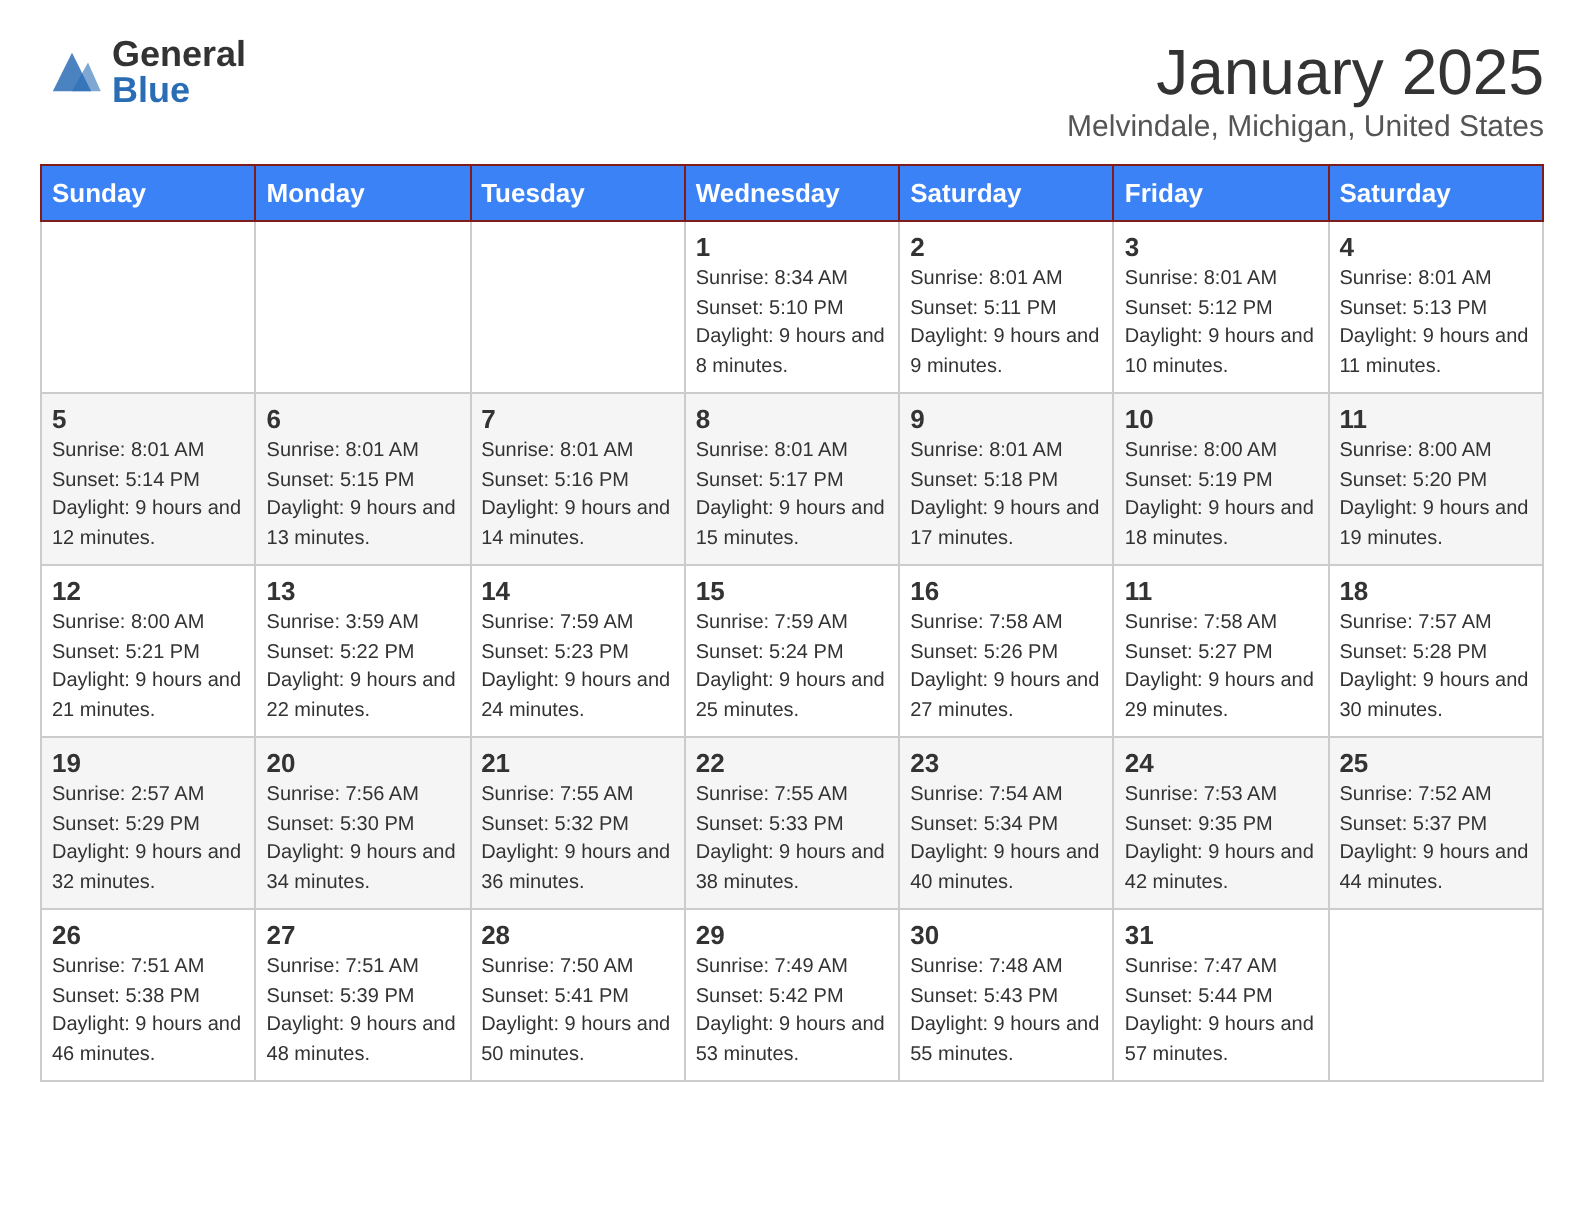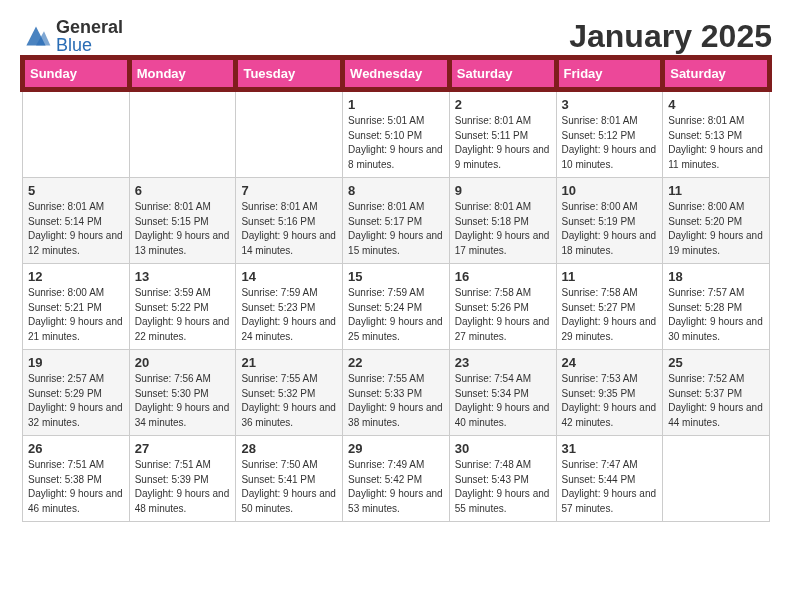--- a/index.html
+++ b/index.html
@@ -10,70 +10,71 @@
       min-height: 612px;
     }
     .page {
       width: 792px;
       padding: 18px 20px 18px 20px;
     }
     .header {
       display: flex;
       align-items: flex-start;
       justify-content: space-between;
+      margin-bottom: 10px;
     }
     .logo {
       display: flex;
       align-items: center;
     }
     .logo-text {
       display: flex;
       flex-direction: column;
       line-height: 1;
     }
     .logo-general {
       font-size: 18px;
       font-weight: bold;
       color: #333;
     }
     .logo-blue {
       font-size: 18px;
-      font-weight: normal;
+      font-weight: bold;
       color: #2a6db5;
     }
     .logo-icon {
       width: 32px;
       height: 32px;
       margin-right: 4px;
     }
     .title-block {
       text-align: right;
     }
     .month-title {
       font-size: 32px;
-      font-weight: bold;
+      font-weight: normal;
       color: #333;
     }
     .location-title {
       font-size: 15px;
       color: #555;
     }
     .calendar {
       width: 100%;
       border-collapse: collapse;
       border: 1px solid #ccc;
     }
     .calendar th {
-      background-color: #ec4899;
+      background-color: #3b82f6;
       color: #fff;
       font-size: 13px;
       font-weight: bold;
       padding: 6px 5px;
       text-align: left;
-      border: 5px solid #7f1d1d;
+      border: 1px solid #7f1d1d;
     }
     .calendar td {
       vertical-align: top;
       padding: 5px 5px 5px 5px;
       border: 1px solid #ccc;
       font-size: 10.5px;
       color: #333;
       width: calc(100% / 7);
       min-height: 80px;
       background: #fff;
@@ -110,20 +111,21 @@
         <polygon points="8,32 20,8 32,32" fill="#2a6db5" opacity="0.85"></polygon>
         <polygon points="20,32 30,14 38,32" fill="#2a6db5" opacity="0.6"></polygon>
       </svg>
       <div class="logo-text">
         <span class="logo-general">General</span>
         <span class="logo-blue">Blue</span>
       </div>
     </div>
     <div class="title-block">
       <div class="month-title">January 2025</div>
+      <div class="location-title">Melvindale, Michigan, United States</div>
     </div>
   </div>
 
   <table class="calendar">
     <thead>
       <tr>
       <th>Sunday</th>
           <th>Monday</th>
           <th>Tuesday</th>
           <th>Wednesday</th>
@@ -132,21 +134,21 @@
           <th>Saturday</th>
         </tr>
     </thead>
     <tbody id="calendar-body">
     <tr>
           <td class="empty-cell"></td>
           <td class="empty-cell"></td>
           <td class="empty-cell"></td>
           <td>
             <span class="day-number">1</span>
-            <div class="cell-content">Sunrise: 5:01 AM
+            <div class="cell-content">Sunrise: 8:34 AM
 Sunset: 5:10 PM
 Daylight: 9 hours and 8 minutes.</div>
           </td>
           <td>
             <span class="day-number">2</span>
             <div class="cell-content">Sunrise: 8:01 AM
 Sunset: 5:11 PM
 Daylight: 9 hours and 9 minutes.</div>
           </td>
           <td>

